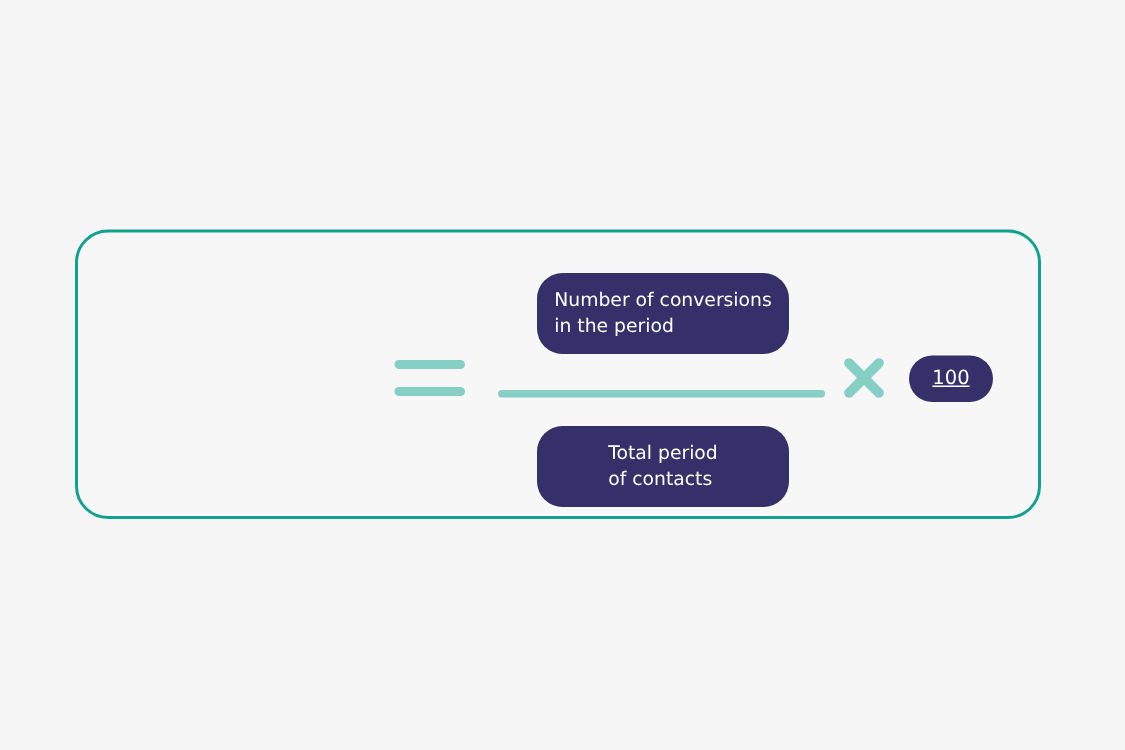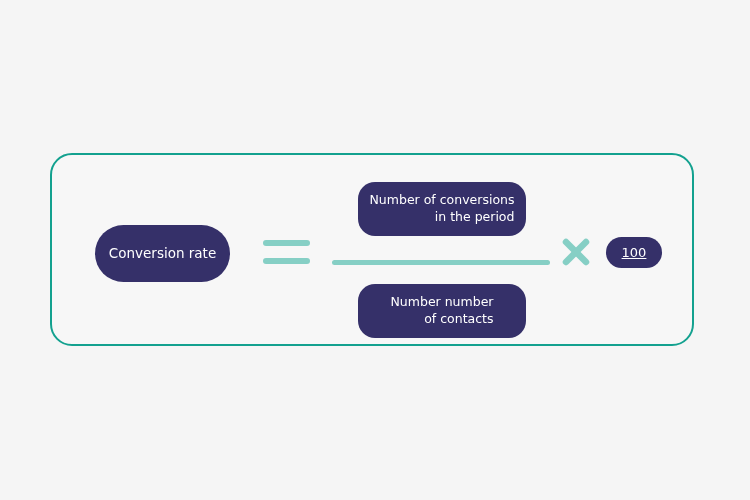--- a/index.html
+++ b/index.html
@@ -28,21 +28,21 @@
     background: #f7f7f7;
   }
 
   
   .navy {
     background: #353069;
     color: #ffffff;
     display: flex;
     align-items: center;
     justify-content: center;
-    text-align: right;
+    text-align: left;
     box-sizing: border-box;
     position: absolute;
     line-height: 1.35;
   }
 
   
   .term-pill {
     left: 43px;
     top: 70px;
     width: 135px;
@@ -119,43 +119,40 @@
     border-radius: 16px;
     font-size: 13px;
     text-decoration: underline;
   }
 </style>
 </head>
 <body>
 
 <div class="formula-card">
 
-  <div class="navy term-pill">
-    <span>Conversion rate</span>
-  </div>
 
   <div class="equals">
     <div class="bar top"></div>
     <div class="bar bottom"></div>
   </div>
 
   <div class="fraction">
 
     <div class="navy frac-box numerator">
       <div>
         <span>Number of conversions</span><br>
         <span>in the period</span>
       </div>
     </div>
 
     <div class="frac-bar"></div>
 
     <div class="navy frac-box denominator">
       <div>
-        <span>Number number</span><br>
+        <span>Total period</span><br>
         <span>of contacts</span>
       </div>
     </div>
 
   </div>
 
   <div class="times">
     <svg width="34" height="34" viewBox="0 0 34 34" aria-hidden="true">
       <line x1="7" y1="7" x2="27" y2="27" stroke="#86cfc5" stroke-width="6.5" stroke-linecap="round"></line>
       <line x1="27" y1="7" x2="7" y2="27" stroke="#86cfc5" stroke-width="6.5" stroke-linecap="round"></line>

